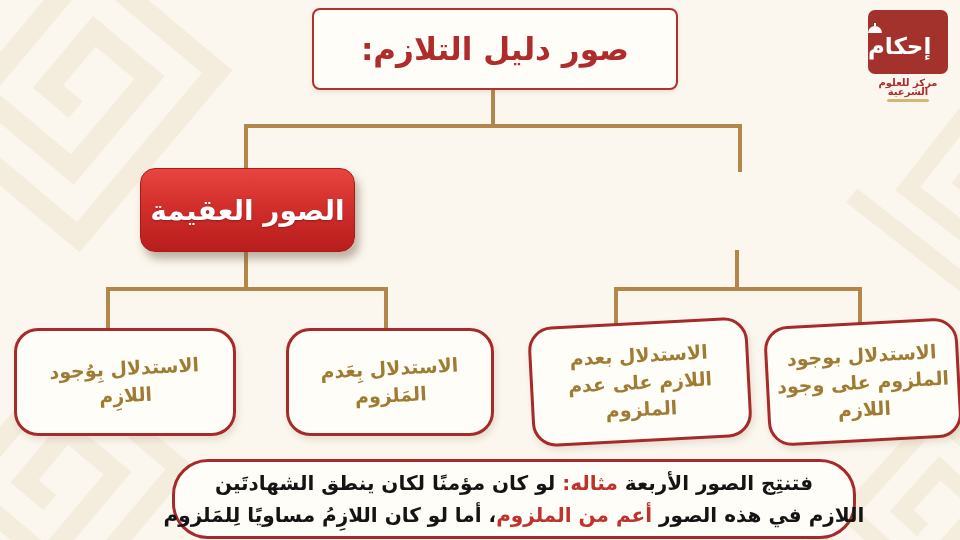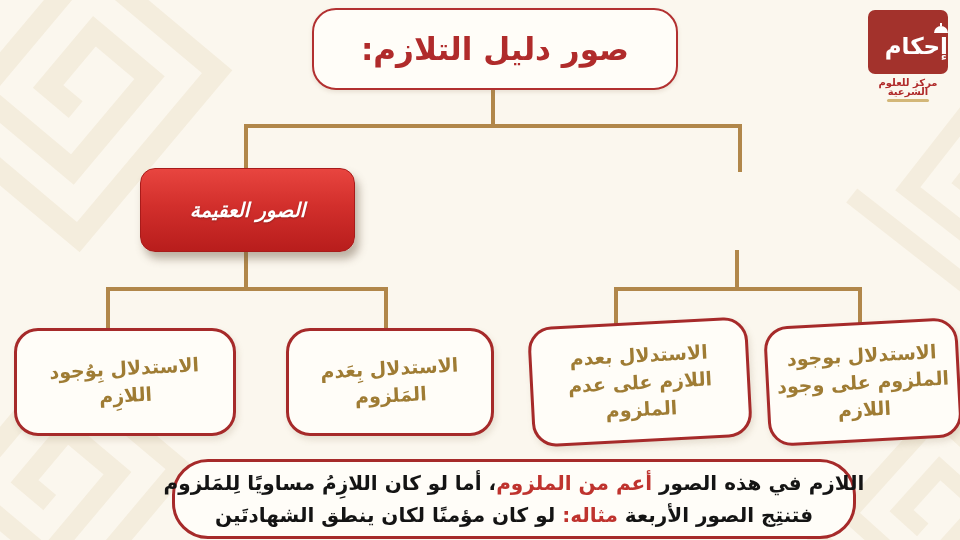--- a/index.html
+++ b/index.html
@@ -13,35 +13,35 @@
   
   .pattern{position:absolute;opacity:.55;pointer-events:none;}
 
   
   .conn{position:absolute;background:#b1874a;}
   .bracket{position:absolute;border-top:4px solid #b1874a;border-left:4px solid #b1874a;border-right:4px solid #b1874a;}
 
   
   .title-box{
     position:absolute;left:312px;top:8px;width:362px;height:78px;
-    background:#fffdf8;border:2px solid #b23030;border-radius:24px;
+    background:#fffdf8;border:2px solid #b23030;border-radius:8px;
     display:flex;align-items:center;justify-content:center;
     box-shadow:0 2px 4px rgba(150,120,90,.18);
   }
   .title-box .t{font-size:31px;font-weight:bold;color:#b02b2b;}
 
   
   .branch{
     position:absolute;height:82px;border-radius:15px;
     background:linear-gradient(180deg,#e8453f 0%,#d22f2c 45%,#b81d1c 100%);
     border:1px solid #a81b1a;
     box-shadow:4px 7px 9px rgba(110,90,70,.45);
     display:flex;align-items:center;justify-content:center;
   }
-  .branch .t{font-size:20px;font-weight:bold;color:#fff;text-shadow:0 1px 2px rgba(0,0,0,.25);font-style:italic;}
+  .branch .t{font-size:28px;font-weight:bold;color:#fff;text-shadow:0 1px 2px rgba(0,0,0,.25);}
   .branch.b-right{left:631px;top:168px;width:214px;}
   .branch.b-left{left:140px;top:168px;width:213px;}
 
   
   .leaf{
     position:absolute;background:#fffdf8;border:3px solid #a62a2a;border-radius:24px;
     display:flex;flex-direction:column;align-items:center;justify-content:center;
     box-shadow:2px 4px 6px rgba(140,115,85,.18);
   }
   .leaf .txt{transform:rotate(-3deg);text-align:center;}
@@ -60,21 +60,21 @@
     background:#fffdf8;border:3px solid #a62a2a;border-radius:36px;
     display:flex;flex-direction:column;align-items:center;justify-content:center;
   }
   .note .nline{font-size:20px;font-weight:bold;color:#141414;line-height:32px;white-space:nowrap;}
   .note .red{color:#bf332e;}
 
   
   .logo{position:absolute;left:860px;top:10px;width:96px;text-align:center;}
   .logo .badge{
     width:80px;height:64px;margin:0 auto;background:#a3322c;border-radius:7px;
-    display:flex;flex-direction:column;align-items:flex-start;justify-content:center;position:relative;
+    display:flex;flex-direction:column;align-items:flex-end;justify-content:center;position:relative;
   }
   .logo .dome{width:14px;height:7px;background:#fff;border-radius:7px 7px 0 0;margin-bottom:1px;}
   .logo .dome:before{content:"";display:block;width:2px;height:3px;background:#fff;margin:-3px auto 0;}
   .logo .callig{color:#fff;font-size:23px;font-weight:bold;line-height:24px;}
   .logo .sub{margin-top:4px;font-size:10px;font-weight:bold;color:#b02b2b;line-height:9px;}
   .logo .tag{width:42px;height:3px;margin:3px auto 0;background:#c9a65a;border-radius:2px;opacity:.8;}
 </style>
 </head>
 <body>
 
@@ -134,24 +134,24 @@
   <div class="leaf l4">
     <div class="txt">
       <div class="line">الاستدلال بِوُجود</div>
       <div class="line">اللازِم</div>
 
     </div>
   </div>
 
   <div class="note">
     <div class="nline">
-      <span>اللازم في هذه الصور </span><span class="red">أعم من الملزوم</span><span>، أما لو كان اللازِمُ مساويًا لِلمَلزوم</span>
+      <span>فتنتِج الصور الأربعة </span><span class="red">مثاله:</span><span> لو كان مؤمنًا لكان ينطق الشهادتَين</span>
     </div>
     <div class="nline">
-      <span>فتنتِج الصور الأربعة </span><span class="red">مثاله:</span><span> لو كان مؤمنًا لكان ينطق الشهادتَين</span>
+      <span>اللازم في هذه الصور </span><span class="red">أعم من الملزوم</span><span>، أما لو كان اللازِمُ مساويًا لِلمَلزوم</span>
     </div>
   </div>
 
   <div class="logo">
     <div class="badge">
       <div class="dome"></div>
       <div class="callig">إحكام</div>
     </div>
     <div class="sub">مركز للعلوم الشرعية</div>
     <div class="tag"></div>

